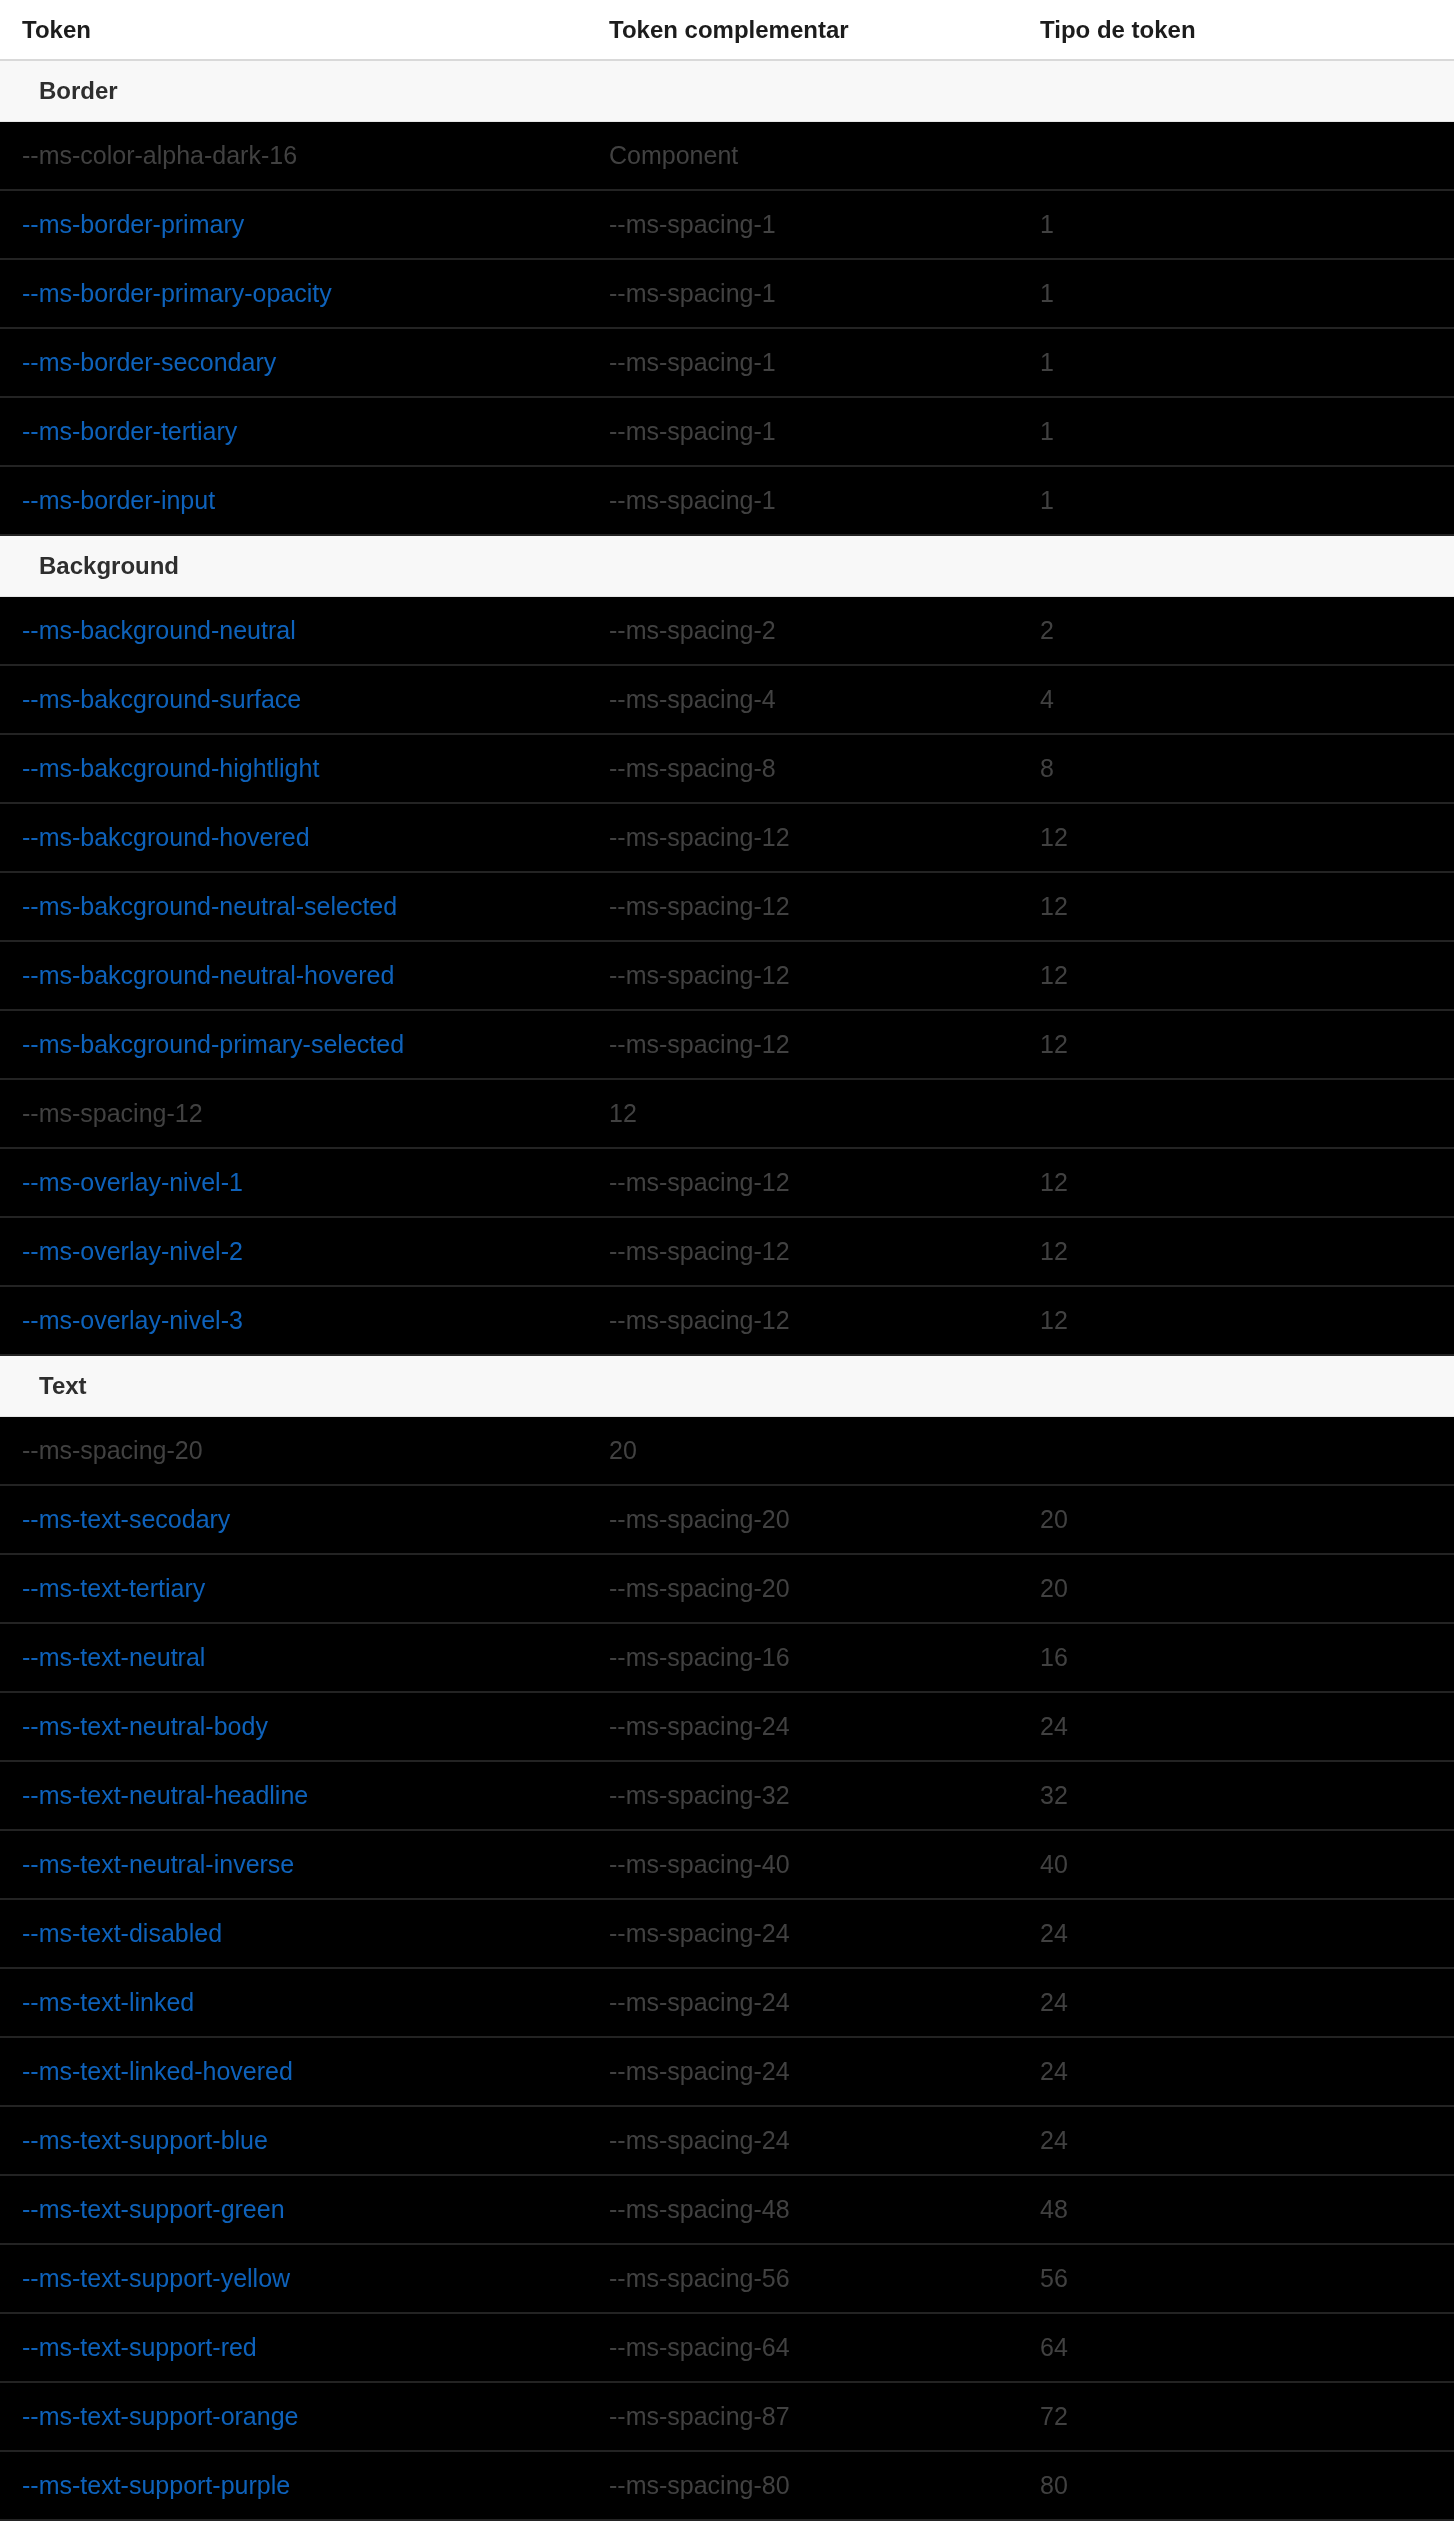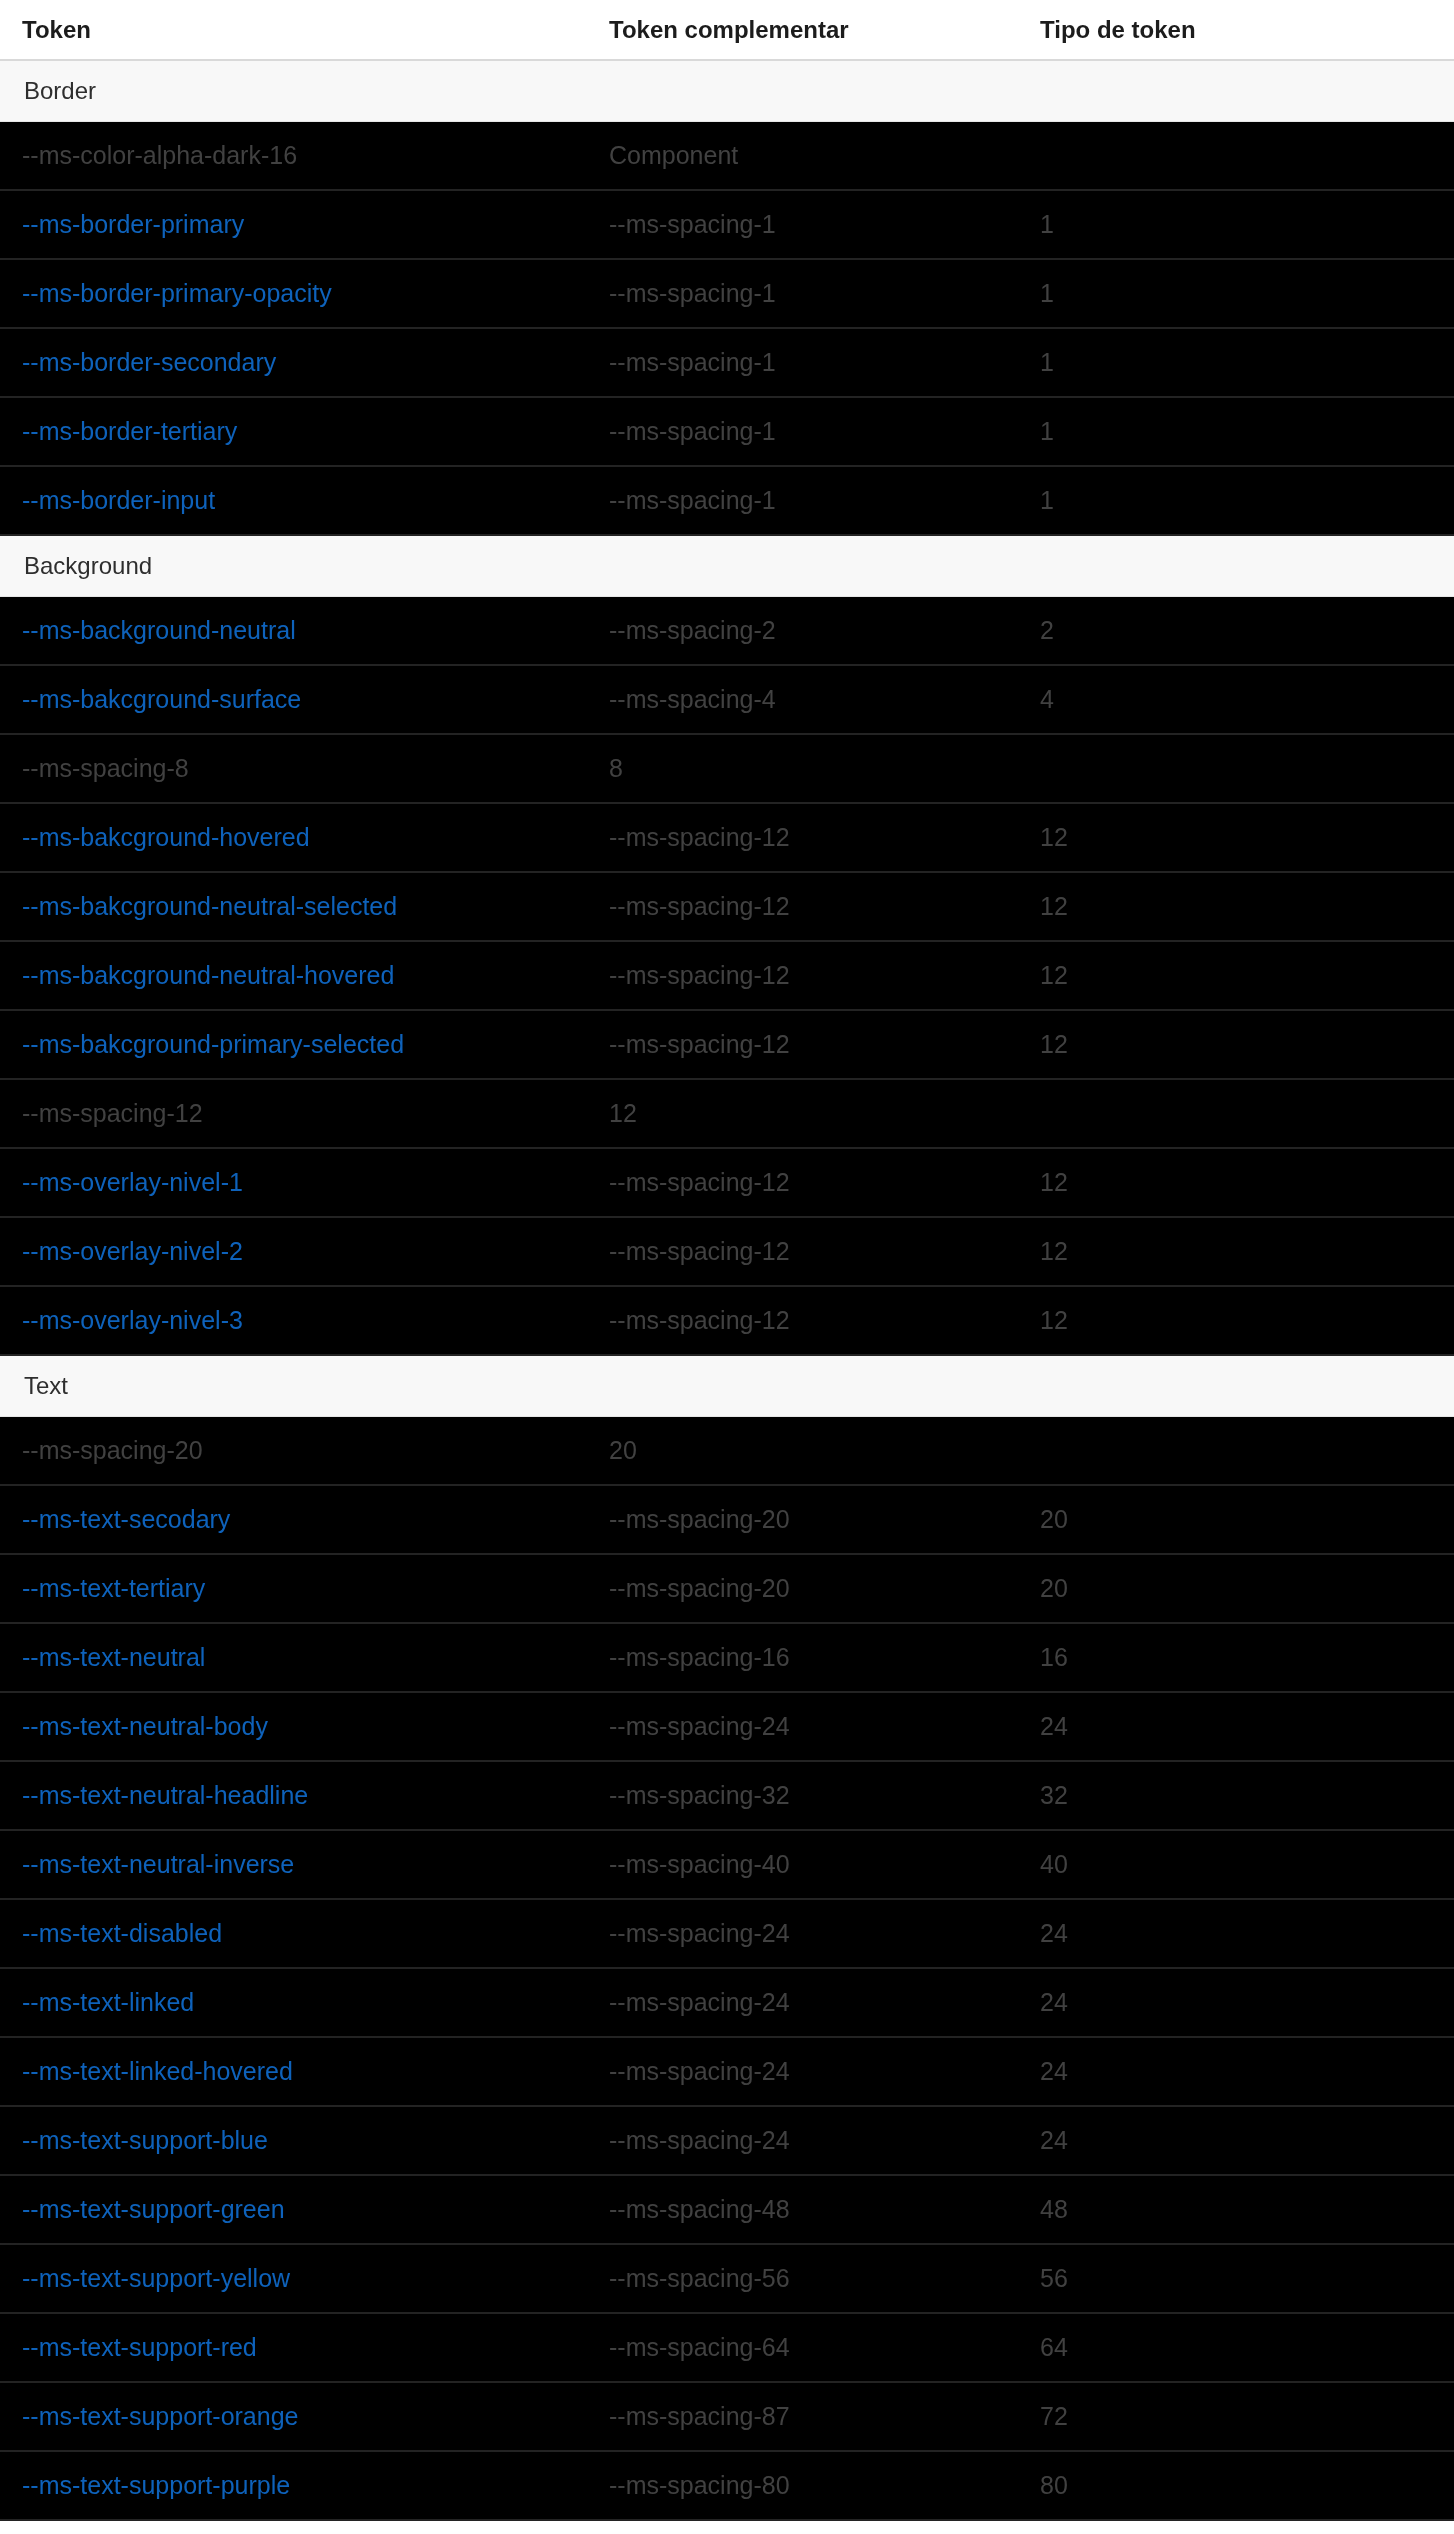--- a/index.html
+++ b/index.html
@@ -36,22 +36,22 @@
     font-size:24px;font-weight:bold;color:var(--header-text);
   }
   
   .section-row{
     height:61px;
     background:var(--section-bg);
     display:flex;align-items:center;
     border-bottom:1px solid #e6e6e6;
   }
   .section-label{
-    padding-left:24px;
-    font-size:24px;font-weight:normal;color:var(--section-text);
+    padding-left:39px;
+    font-size:24px;font-weight:bold;color:var(--section-text);
   }
   
   .data-row{
     height:69px;
     background:var(--row-bg);
     border-bottom:2px solid var(--row-divider);
   }
   .token-link{
     color:var(--link-blue);
     font-size:25px;
@@ -136,20 +136,23 @@
 
   <div class="grid-row data-row">
     <div class="cell token-cell">
       <a class="token-link">--ms-bakcground-surface</a>
     </div>
     <div class="cell comp-cell">--ms-spacing-4</div>
     <div class="cell tipo-cell">4</div>
   </div>
 
   <div class="grid-row data-row">
+    <div class="cell token-cell">
+      <a class="token-link">--ms-bakcground-hightlight</a>
+    </div>
     <div class="cell comp-cell">--ms-spacing-8</div>
     <div class="cell tipo-cell">8</div>
   </div>
 
   <div class="grid-row data-row">
     <div class="cell token-cell">
       <a class="token-link">--ms-bakcground-hovered</a>
     </div>
     <div class="cell comp-cell">--ms-spacing-12</div>
     <div class="cell tipo-cell">12</div>

